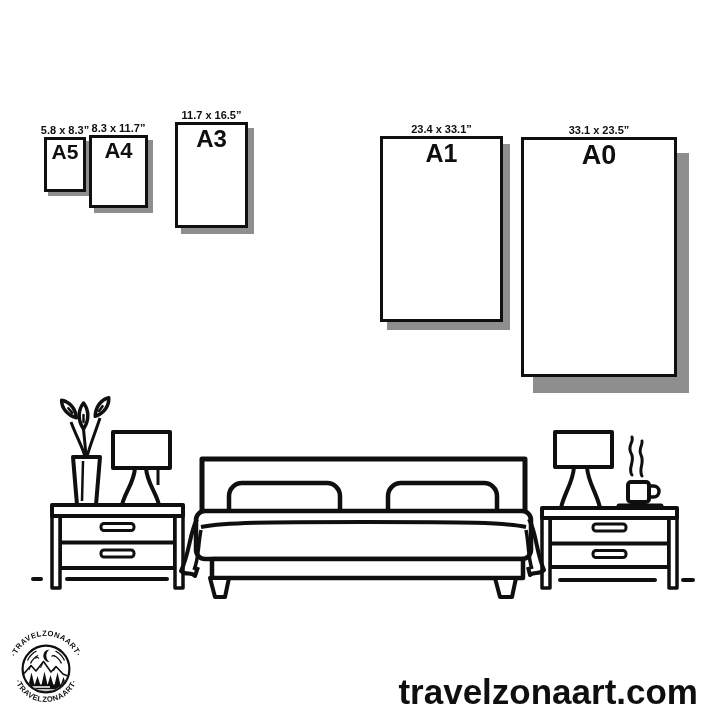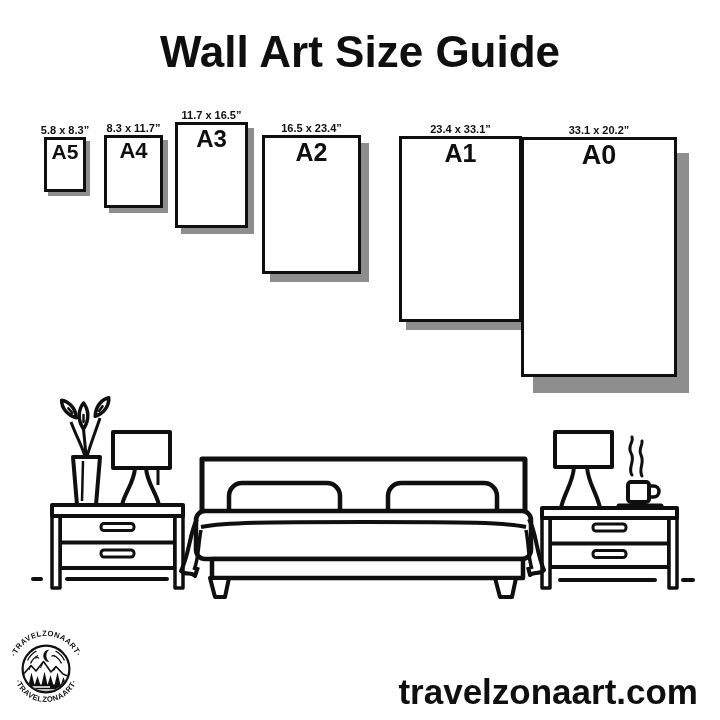--- a/index.html
+++ b/index.html
@@ -6,64 +6,59 @@
   .canvas{position:relative;width:720px;height:720px;background:#ffffff;overflow:hidden;
           font-family:"Liberation Sans",sans-serif;color:#0f0f0f;}
   .title{position:absolute;top:27px;left:0;width:100%;text-align:center;
          font-size:44px;font-weight:800;letter-spacing:0;color:#0f0f0f;}
   
   .frame{position:absolute;box-sizing:border-box;border:3px solid #0f0f0f;background:#fff;
          display:flex;align-items:flex-start;justify-content:center;font-weight:700;color:#0f0f0f;}
   .frame .dim{position:absolute;bottom:100%;margin-bottom:4px;left:50%;transform:translateX(-50%);
               font-size:11px;font-weight:700;white-space:nowrap;letter-spacing:0;}
   .f-a5{left:44px; top:137px;width:42px; height:55px; box-shadow:4px 4px 0 #8e8e8e; font-size:21px;}
-  .f-a4{left:104px;top:135px;width:59px; height:73px; box-shadow:5px 5px 0 #8e8e8e; font-size:22px;}
+  .f-a4{left:89px;top:135px;width:59px; height:73px; box-shadow:5px 5px 0 #8e8e8e; font-size:22px;}
   .f-a3{left:175px;top:122px;width:73px; height:106px;box-shadow:6px 6px 0 #8e8e8e; font-size:24px;}
   .f-a2{left:262px;top:135px;width:99px; height:139px;box-shadow:8px 8px 0 #8e8e8e; font-size:25px;}
-  .f-a1{left:399px;top:136px;width:123px;height:186px;box-shadow:7px 8px 0 #8e8e8e; font-size:25px;}
+  .f-a1{left:380px;top:136px;width:123px;height:186px;box-shadow:7px 8px 0 #8e8e8e; font-size:25px;}
   .f-a0{left:521px;top:137px;width:156px;height:240px;box-shadow:12px 16px 0 #8e8e8e;font-size:27px;}
   
   .scene{position:absolute;left:25px;top:380px;width:680px;height:225px;}
   
   .logo{position:absolute;left:3px;top:626px;width:86px;height:86px;}
   .badge-text{font-family:"Liberation Sans",sans-serif;font-size:7.6px;font-weight:700;
               letter-spacing:0.45px;fill:#0f0f0f;}
   
   .website{position:absolute;right:22px;top:672px;font-size:35px;font-weight:800;
            letter-spacing:0;color:#0f0f0f;text-align:right;}
 </style>
 </head>
 <body>
 
 <div class="canvas">
 
-  <div class="title">Wall Art Size Guide</div>
 
   <div class="frame f-a5">
     <span class="dim">5.8 x 8.3”</span>
     <span>A5</span>
   </div>
   <div class="frame f-a4">
     <span class="dim">8.3 x 11.7”</span>
     <span>A4</span>
   </div>
   <div class="frame f-a3">
     <span class="dim">11.7 x 16.5”</span>
     <span>A3</span>
   </div>
-  <div class="frame f-a2">
-    <span class="dim">16.5 x 23.4”</span>
-    <span>A2</span>
-  </div>
   <div class="frame f-a1">
     <span class="dim">23.4 x 33.1”</span>
     <span>A1</span>
   </div>
   <div class="frame f-a0">
-    <span class="dim">33.1 x 20.2”</span>
+    <span class="dim">33.1 x 23.5”</span>
     <span>A0</span>
   </div>
 
   <svg class="scene" viewBox="0 0 680 225">
     <g stroke="#0f0f0f" stroke-width="4" fill="none" stroke-linejoin="round">
 
       <g stroke-linecap="round">
         <path d="M8,199 H16"></path>
         <path d="M42,199 H142"></path>
         <path d="M535,200 H630"></path>

